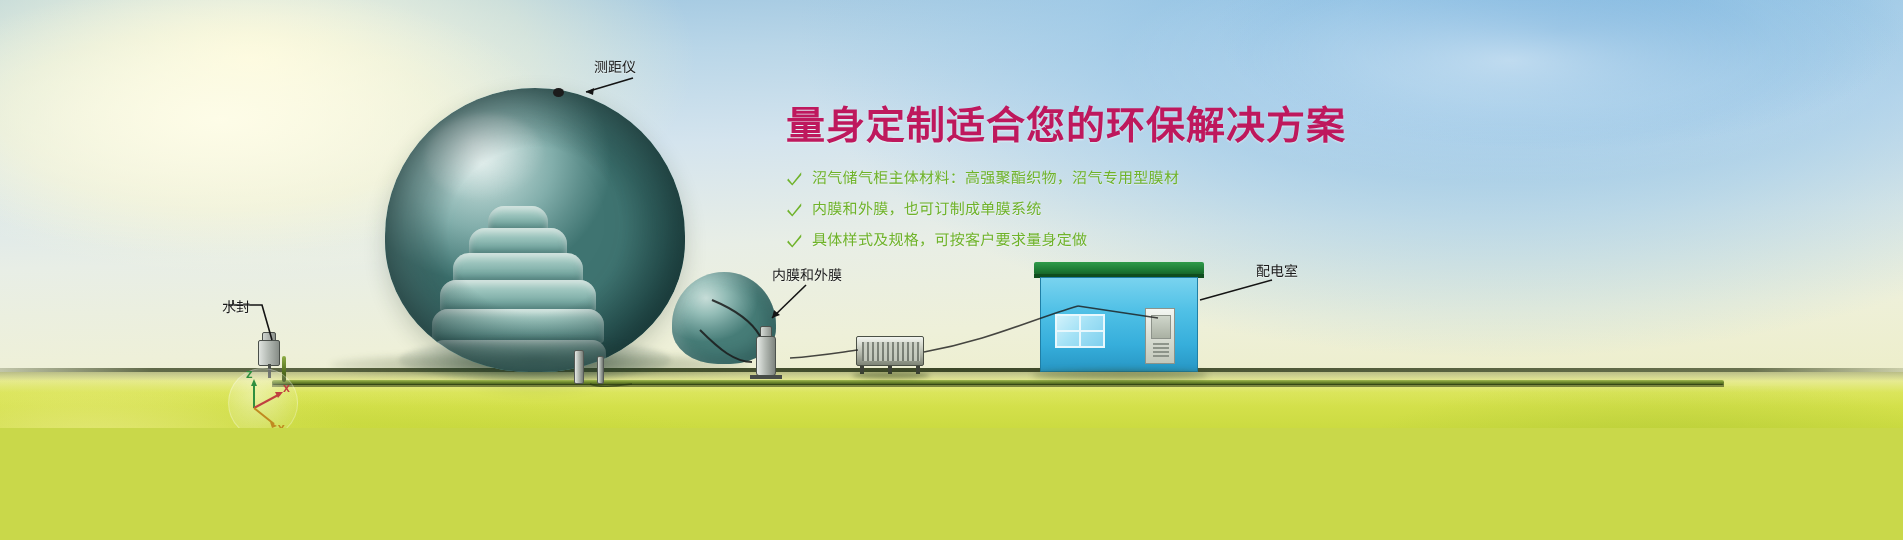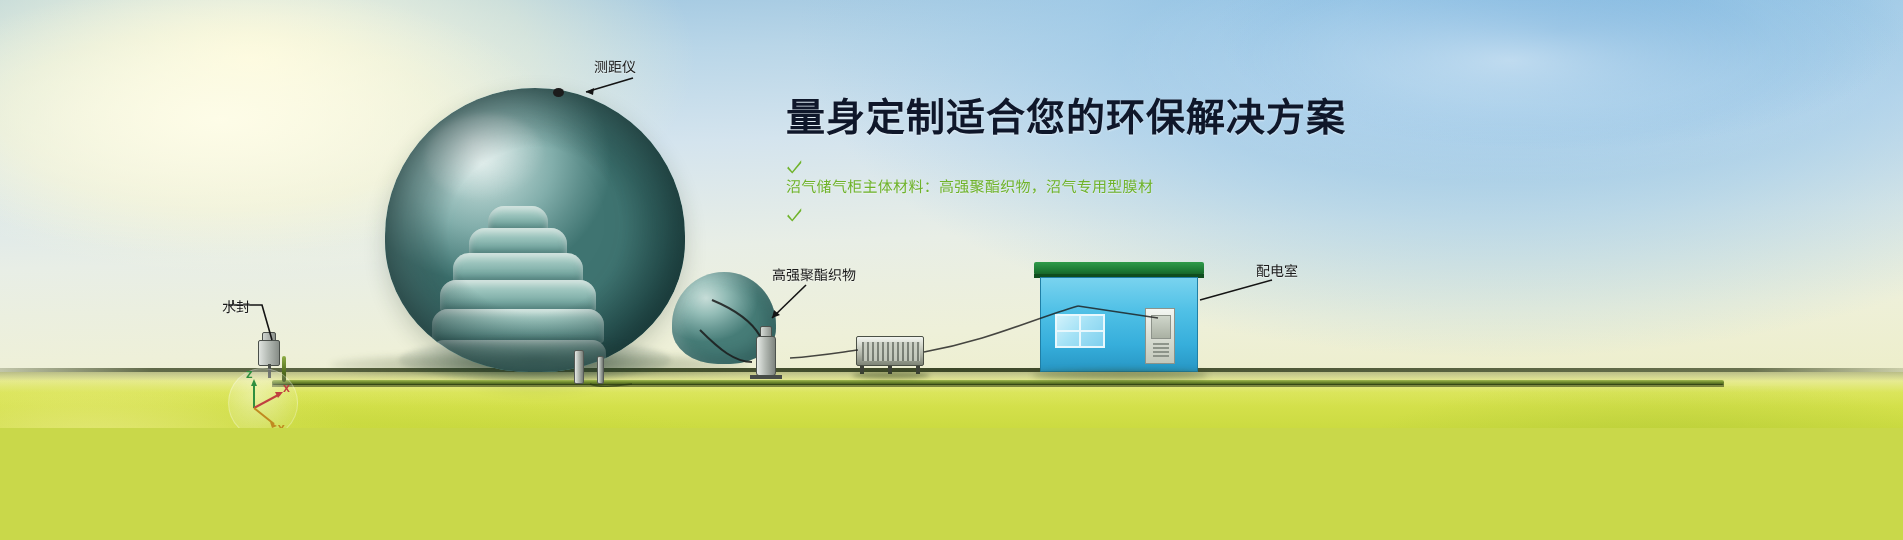--- a/index.html
+++ b/index.html
@@ -228,27 +228,27 @@
   
   .textblock { position:absolute; left:786px; top:82px; width:640px; }
   .headline-sub {
     font-size:27px; letter-spacing:2px; color:#565656;
     font-family:"DejaVu Sans","Liberation Sans",sans-serif;
     line-height:1.25;
     text-align:left;
     text-shadow:0 1px 2px rgba(255,255,255,0.6);
   }
   .headline-main {
-    font-size:39px; font-weight:bold; letter-spacing:1px; color:#0f172a;
+    font-size:39px; font-weight:bold; letter-spacing:1px; color:#be185d;
     font-family:"DejaVu Sans","Liberation Sans",sans-serif;
-    line-height:1.22; margin-top:12px;
+    line-height:1.22; margin-top:20px;
     text-shadow:0 1px 2px rgba(255,255,255,0.5);
   }
   .bullets { margin-top:16px; }
-  .bullet { display:flex; align-items:flex-start; margin-bottom:10px;flex-direction:column; }
+  .bullet { display:flex; align-items:flex-end; margin-bottom:10px; }
   .check {
     width:17px; height:17px; margin-right:9px; flex:0 0 auto;
     display:inline-block; position:relative;
   }
   .check svg { display:block; }
   .bullet-text {
     font-size:15px; color:#6fb32a; letter-spacing:.3px;
     font-family:"DejaVu Sans","Liberation Sans",sans-serif;
     text-shadow:0 1px 1px rgba(255,255,255,0.5);
   }
@@ -359,21 +359,21 @@
     <path d="M700,330 C720,350 735,362 752,362" stroke="#1a1a1a" stroke-width="2" fill="none" opacity=".85"></path>
     <path d="M712,300 C736,310 752,322 760,336" stroke="#1a1a1a" stroke-width="2" fill="none" opacity=".85"></path>
     <path d="M790,358 C820,356 842,352 858,350" stroke="#1a1a1a" stroke-width="1.6" fill="none" opacity=".8"></path>
     <path d="M924,352 C990,340 1030,320 1078,306" stroke="#1a1a1a" stroke-width="1.6" fill="none" opacity=".8"></path>
     <path d="M1078,306 L1158,318" stroke="#1a1a1a" stroke-width="1.6" fill="none" opacity=".8"></path>
     <path d="M590,384 C600,388 615,386 632,384" stroke="#2a3a10" stroke-width="1.4" fill="none" opacity=".7"></path>
   </svg>
 
   <div class="lbl" style="left:594px; top:60px;">测距仪</div>
   <div class="lbl" style="left:222px; top:300px;">水封</div>
-  <div class="lbl" style="left:772px; top:268px;">高强聚酯织物</div>
+  <div class="lbl" style="left:772px; top:268px;">内膜和外膜</div>
   <div class="lbl" style="left:1256px; top:264px;">配电室</div>
 
   <div class="gizmo">
     <div class="gizmo-circle"></div>
     <svg width="70" height="70" style="position:absolute;left:0;top:0;">
       <line x1="26" y1="40" x2="26" y2="14" stroke="#2f8f3f" stroke-width="2"></line>
       <line x1="26" y1="40" x2="52" y2="26" stroke="#c04040" stroke-width="2"></line>
       <line x1="26" y1="40" x2="46" y2="56" stroke="#c08a20" stroke-width="2"></line>
       <polygon points="26,11 23,18 29,18" fill="#2f8f3f"></polygon>
       <polygon points="55,24 47,24 50,30" fill="#c04040"></polygon>
@@ -397,20 +397,29 @@
         </span>
         <span class="bullet-text">沼气储气柜主体材料：高强聚酯织物，沼气专用型膜材</span>
       </div>
 
       <div class="bullet">
         <span class="check">
           <svg width="17" height="17" viewBox="0 0 17 17">
             <path d="M2.2 8.6 L6.2 13.4 L15.2 2.2 L15.2 5.0 L6.3 15.4 L1.2 10.2 Z" fill="#6fb32a"></path>
           </svg>
         </span>
+        <span class="bullet-text">内膜和外膜，也可订制成单膜系统</span>
       </div>
 
+      <div class="bullet">
+        <span class="check">
+          <svg width="17" height="17" viewBox="0 0 17 17">
+            <path d="M2.2 8.6 L6.2 13.4 L15.2 2.2 L15.2 5.0 L6.3 15.4 L1.2 10.2 Z" fill="#6fb32a"></path>
+          </svg>
+        </span>
+        <span class="bullet-text">具体样式及规格，可按客户要求量身定做</span>
+      </div>
 
     </div>
   </div>
 
 
 </div>
 
 </body></html>

